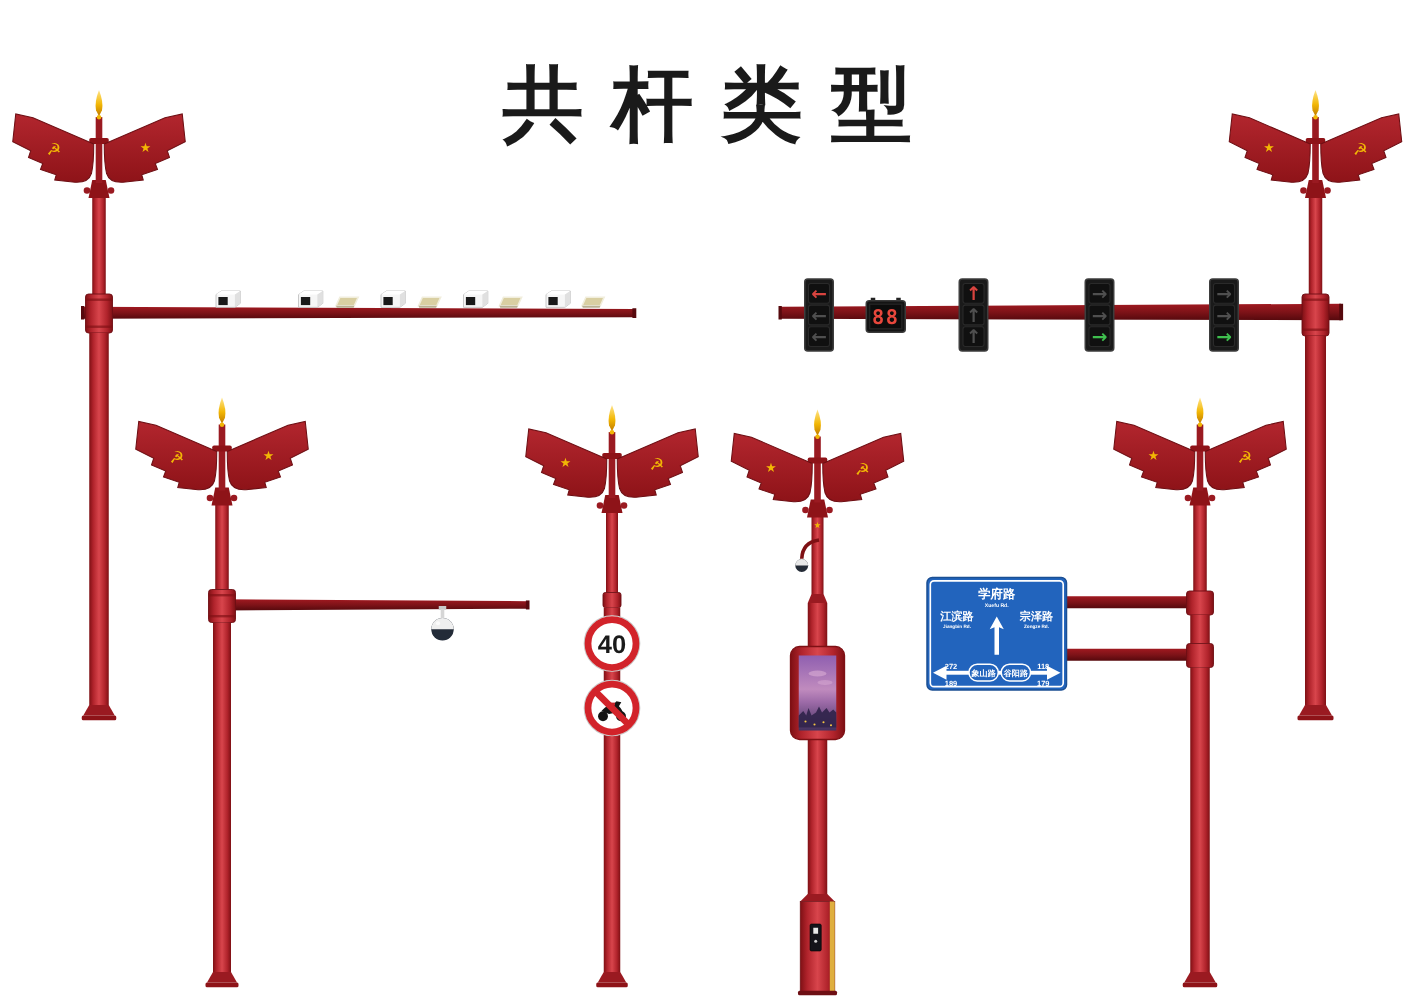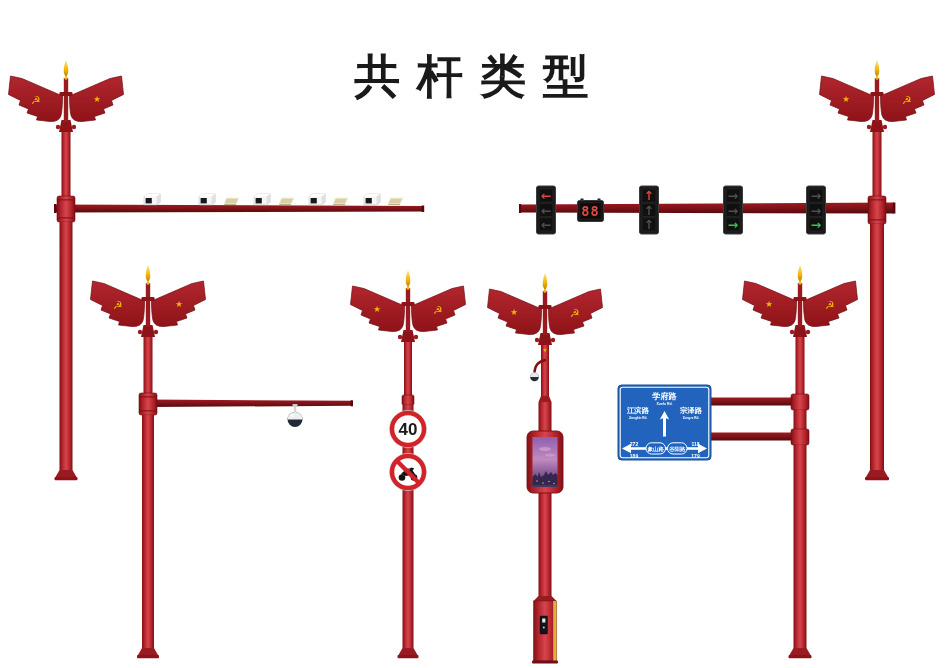--- a/index.html
+++ b/index.html
@@ -1,19 +1,19 @@
 <!DOCTYPE html>
 <html><head>
 <meta charset="utf-8">
 <style>
   html,body{margin:0;padding:0;background:#ffffff;}
   .stage{position:relative;width:945px;height:668px;background:#ffffff;overflow:hidden;
          font-family:"Liberation Sans",sans-serif;}
   .title{position:absolute;top:34px;left:0;width:100%;text-align:center;
-         font-size:46px;font-weight:bold;color:#1a1a1a;letter-spacing:2px;margin-top:12px;}
+         font-size:54px;font-weight:bold;color:#1a1a1a;letter-spacing:2px;}
   svg{position:absolute;left:0;top:0;}
   .pole{fill:url(#gpole);}
   .collar{fill:url(#gpole);stroke:#6E0F14;stroke-width:.6;}
   .arm{fill:url(#garm);}
   .ring{fill:#7E1014;opacity:.65;}
   .base1{fill:#9A1A21;}
   .base2{fill:#8E1318;}
   .sigbox{fill:#1a1a1a;stroke:#3d3d3d;stroke-width:1;}
   .sigslot{fill:#101010;stroke:#2a2a2a;stroke-width:.7;}
   .sigarrow{font-family:"DejaVu Sans",sans-serif;font-size:12.5px;font-weight:bold;text-anchor:middle;}

